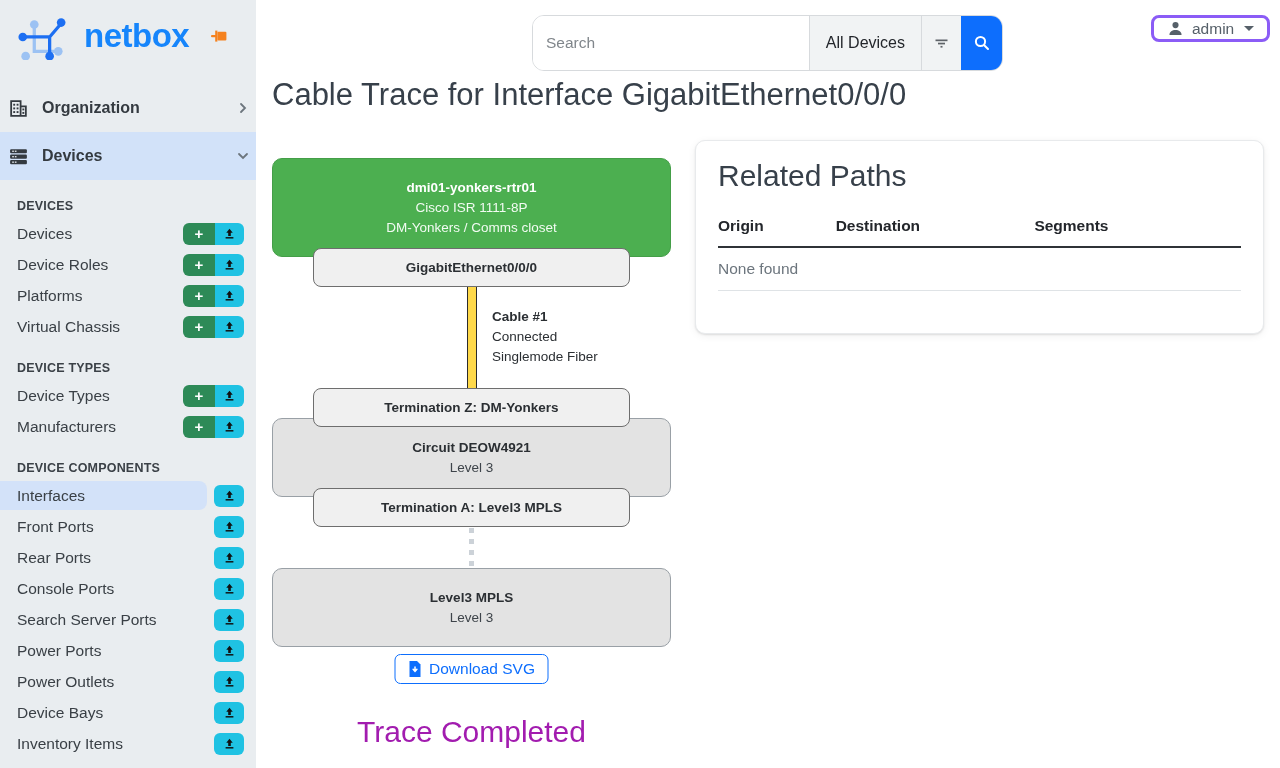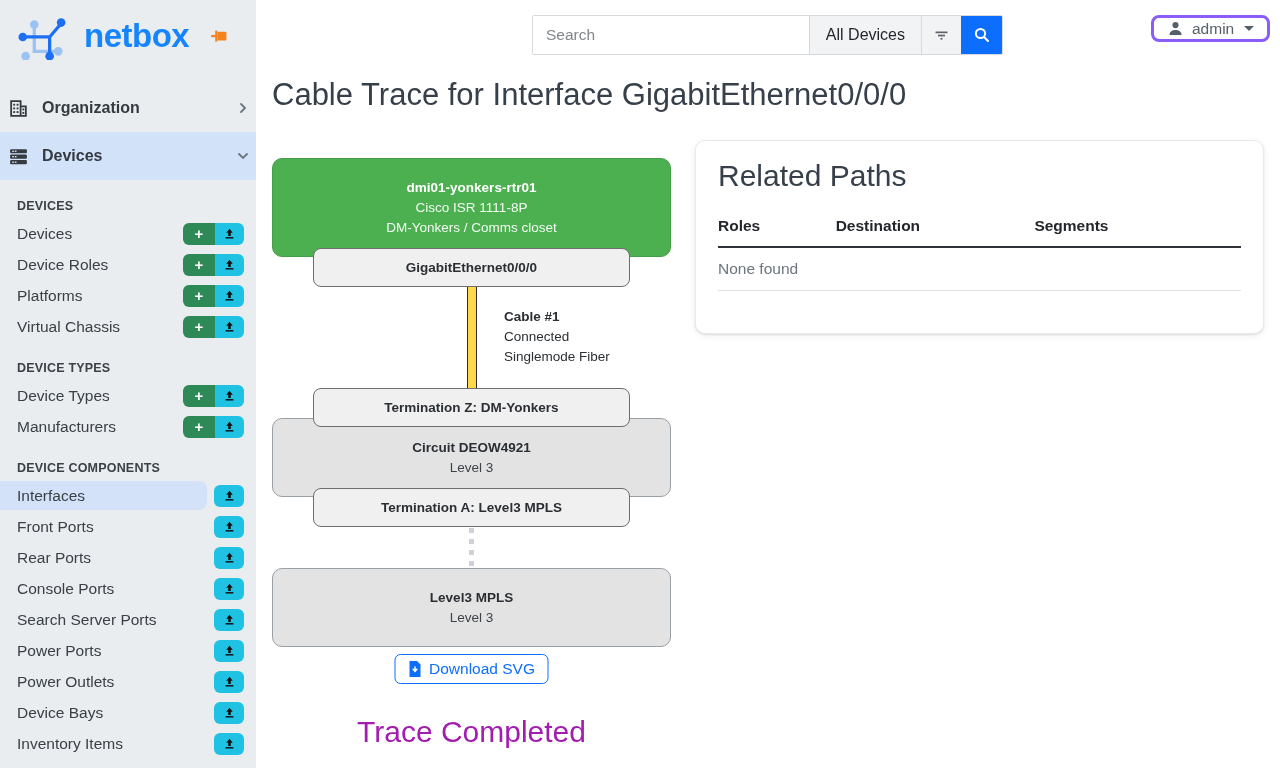--- a/index.html
+++ b/index.html
@@ -31,22 +31,22 @@
   .sb-btn { height:22px; display:flex; align-items:center; justify-content:center; cursor:pointer; border:none; }
   .btn-add { width:32px; background:#2d8a57; color:#fff; font-weight:700; font-size:15px;
     border-radius:6px 0 0 6px; }
   .btn-import { width:29px; background:#1fc2e3; border-radius:0 6px 6px 0; }
   .btn-import.solo { width:30px; border-radius:6px; }
 
   
   .main { margin-left:256px; width:1024px; height:768px; background:#fff; position:relative; }
 
   .topbar { position:relative; height:70px; }
-  .search-group { position:absolute; left:276px; top:15px; width:471px; height:40px;
-    display:flex; border:1px solid #d7dadd; border-radius:2px; overflow:hidden; background:#fff; }
+  .search-group { position:absolute; left:276px; top:15px; width:471px; height:56px;
+    display:flex; border:1px solid #d7dadd; border-radius:12px; overflow:hidden; background:#fff; }
   .search-input { flex:1; border:none; outline:none; padding:0 13px; font-size:15.5px;
     font-family:"Liberation Sans", sans-serif; color:#202124; min-width:0; }
   .search-input::placeholder { color:#80868b; }
   .scope-btn { background:#f1f3f4; border:none; border-left:1px solid #d7dadd; padding:0 16px;
     font-size:16px; color:#23262b; display:flex; align-items:center; cursor:pointer;
     font-family:"Liberation Sans", sans-serif; }
   .filter-btn { background:#f1f3f4; border:none; border-left:1px solid #d7dadd; width:40px;
     display:flex; align-items:center; justify-content:center; cursor:pointer; }
   .go-btn { background:#0d6efd; border:none; width:41px; display:flex; align-items:center;
     justify-content:center; cursor:pointer; }
@@ -68,21 +68,21 @@
   .device-box { top:18px; left:0; width:399px; height:99px; background:#4caf50;
     border:1px solid #449e48; border-radius:10px; display:flex; flex-direction:column;
     justify-content:center; align-items:center; text-align:center; line-height:20px; z-index:1; }
   .device-name { font-weight:700; font-size:13.5px; color:#fff; }
   .device-sub { font-size:13.5px; color:#f2fbf2; }
   .port-box { left:41px; width:317px; height:39px; background:#f0f0f0;
     border:1.5px solid #6e6e6e; border-radius:8px; display:flex; align-items:center;
     justify-content:center; font-weight:700; font-size:13.5px; color:#2b2f33; z-index:3; }
   .cable-line { left:195px; top:147px; width:10px; height:101px; background:#ffd94a;
     border-left:1.5px solid #2b2b2b; border-right:1.5px solid #2b2b2b; z-index:2; }
-  .cable-text { left:232px; top:167px; line-height:20px; font-size:13.5px; color:#2b2f33; z-index:2; }
+  .cable-text { left:220px; top:167px; line-height:20px; font-size:13.5px; color:#2b2f33; z-index:2; }
   .cable-text .b { font-weight:700; }
   .big-box { left:0; width:399px; height:79px; background:#e3e3e3; border:1.5px solid #99a0a6;
     border-radius:10px; display:flex; flex-direction:column; justify-content:center;
     align-items:center; text-align:center; line-height:20px; z-index:1; }
   .big-name { font-weight:700; font-size:13.5px; color:#2b2f33; }
   .big-sub { font-size:13.5px; color:#3e444a; }
   .dash-line { left:197px; top:388px; width:5px; height:39px;
     background:repeating-linear-gradient(to bottom, #ccd2d8 0 5px, transparent 5px 11px); z-index:0; }
   .dl-btn { top:514px; left:50%; transform:translateX(-50%); display:inline-flex;
     align-items:center; gap:8px; background:#fff; border:1.5px solid #0d6efd; color:#0d6efd;
@@ -447,21 +447,21 @@
       </button>
 
       <div class="t-abs trace-result">Trace Completed</div>
     </div>
 
     <div class="paths-card">
       <div class="paths-title">Related Paths</div>
       <table class="paths-table">
         <thead>
           <tr>
-            <th class="col-origin">Roles</th>
+            <th class="col-origin">Origin</th>
             <th class="col-dest">Destination</th>
             <th>Segments</th>
           </tr>
         </thead>
         <tbody>
           <tr>
             <td colspan="3">None found</td>
           </tr>
         </tbody>
       </table>

